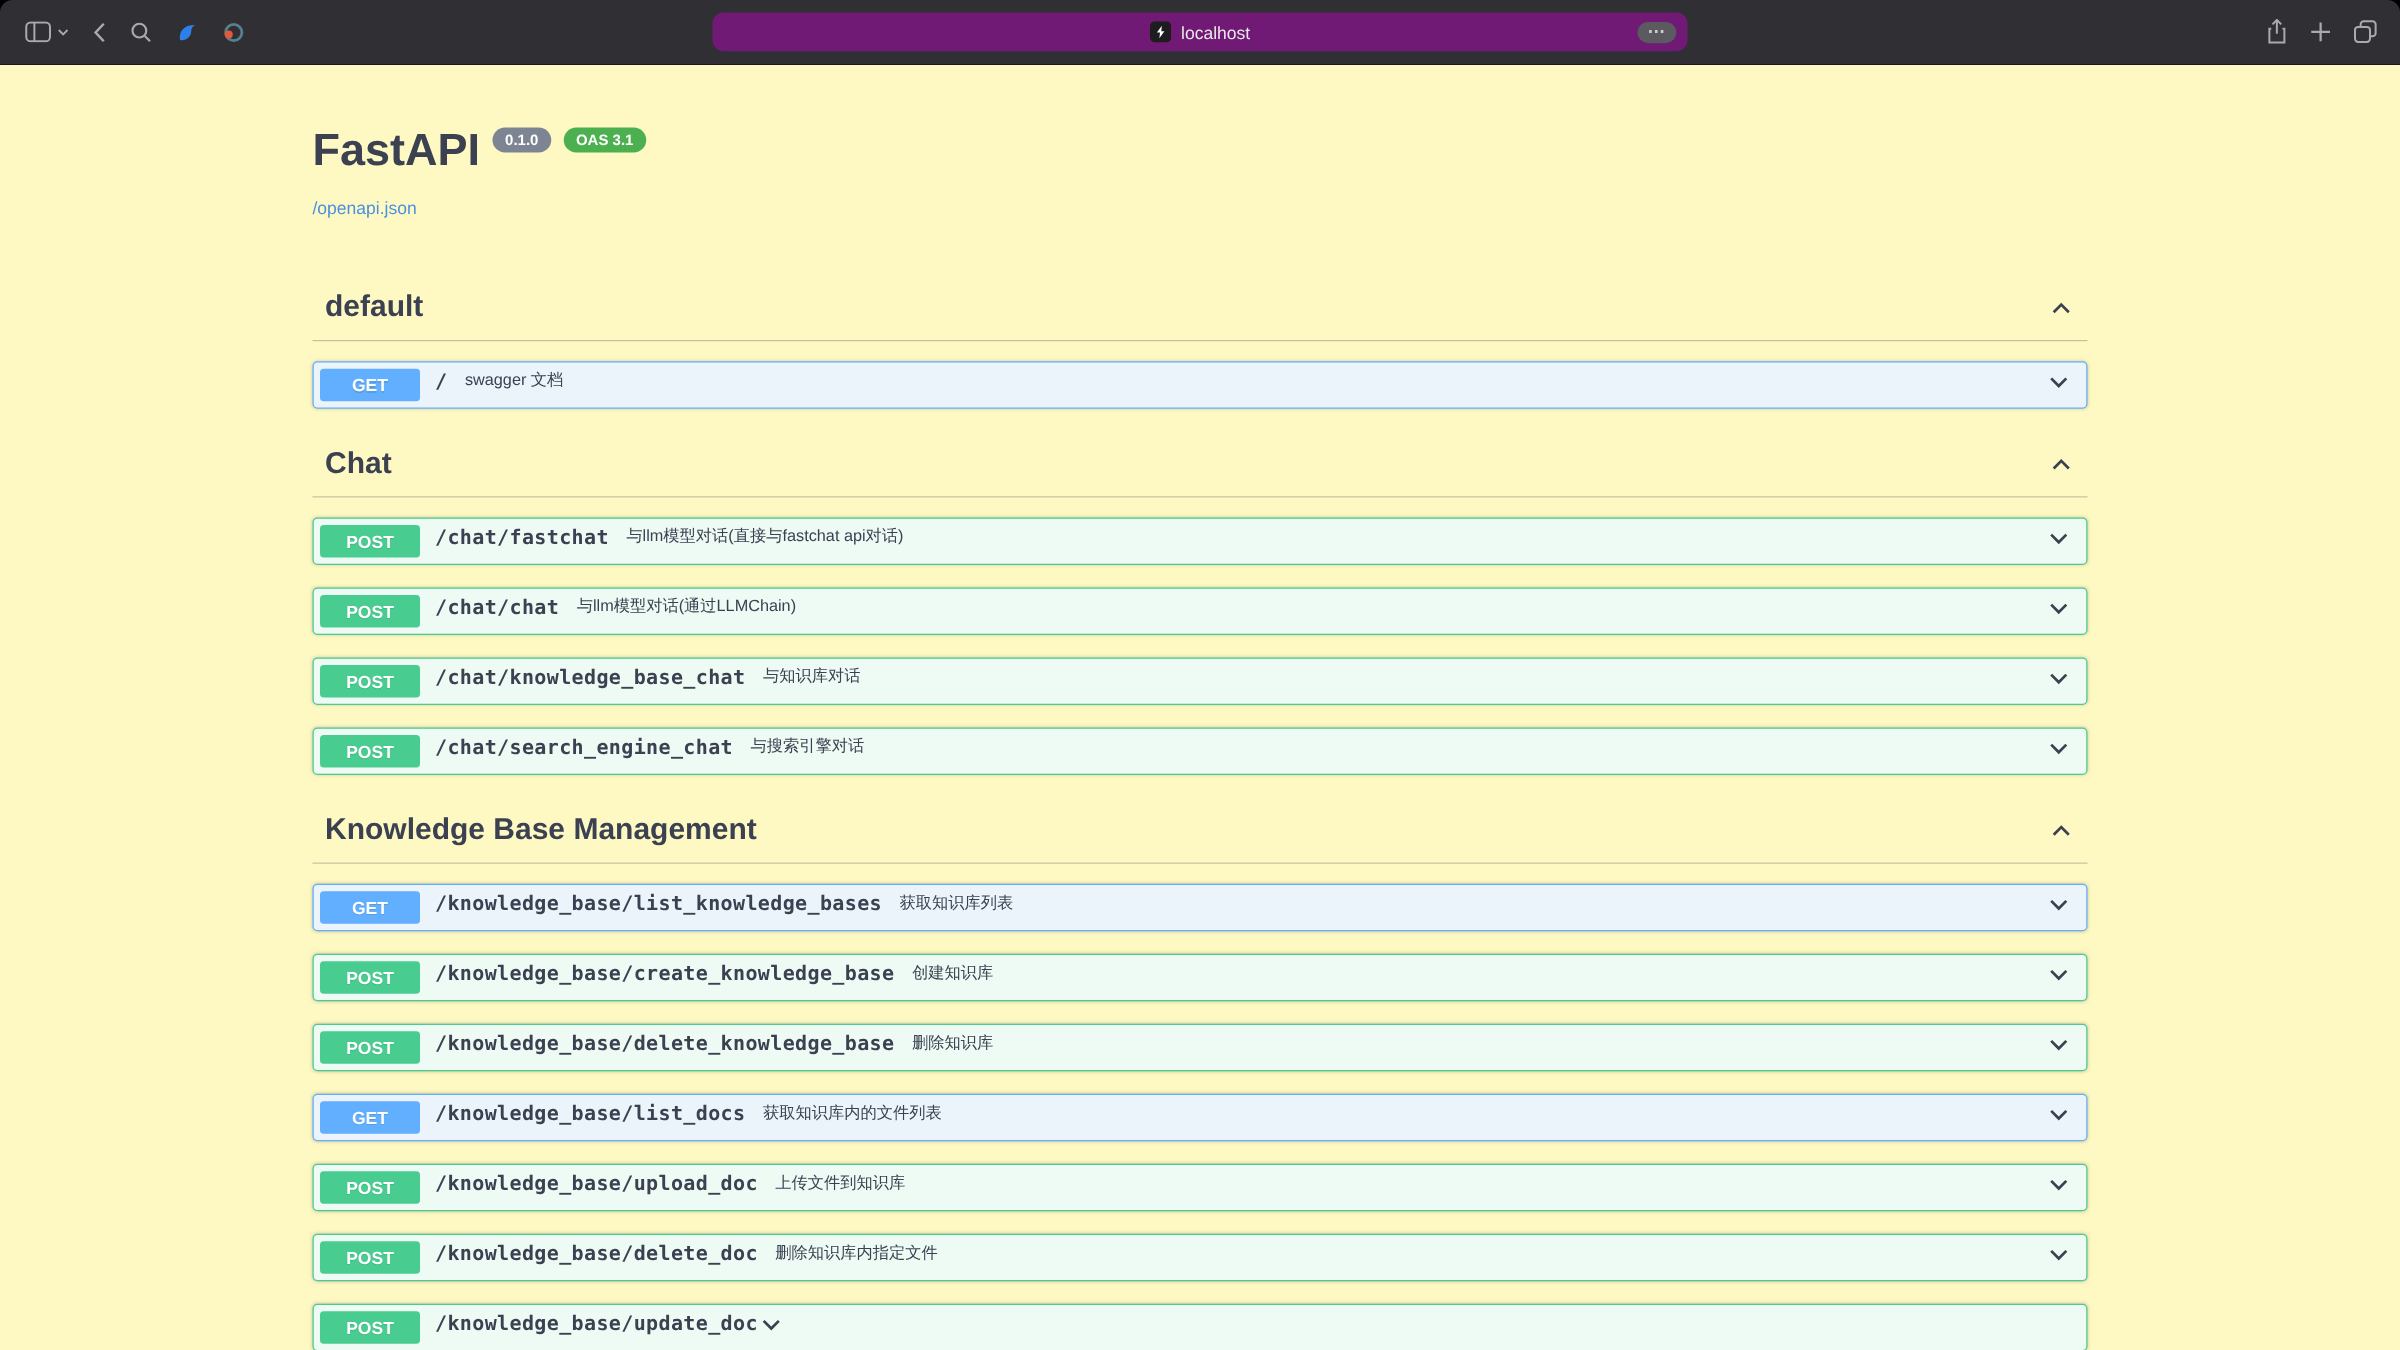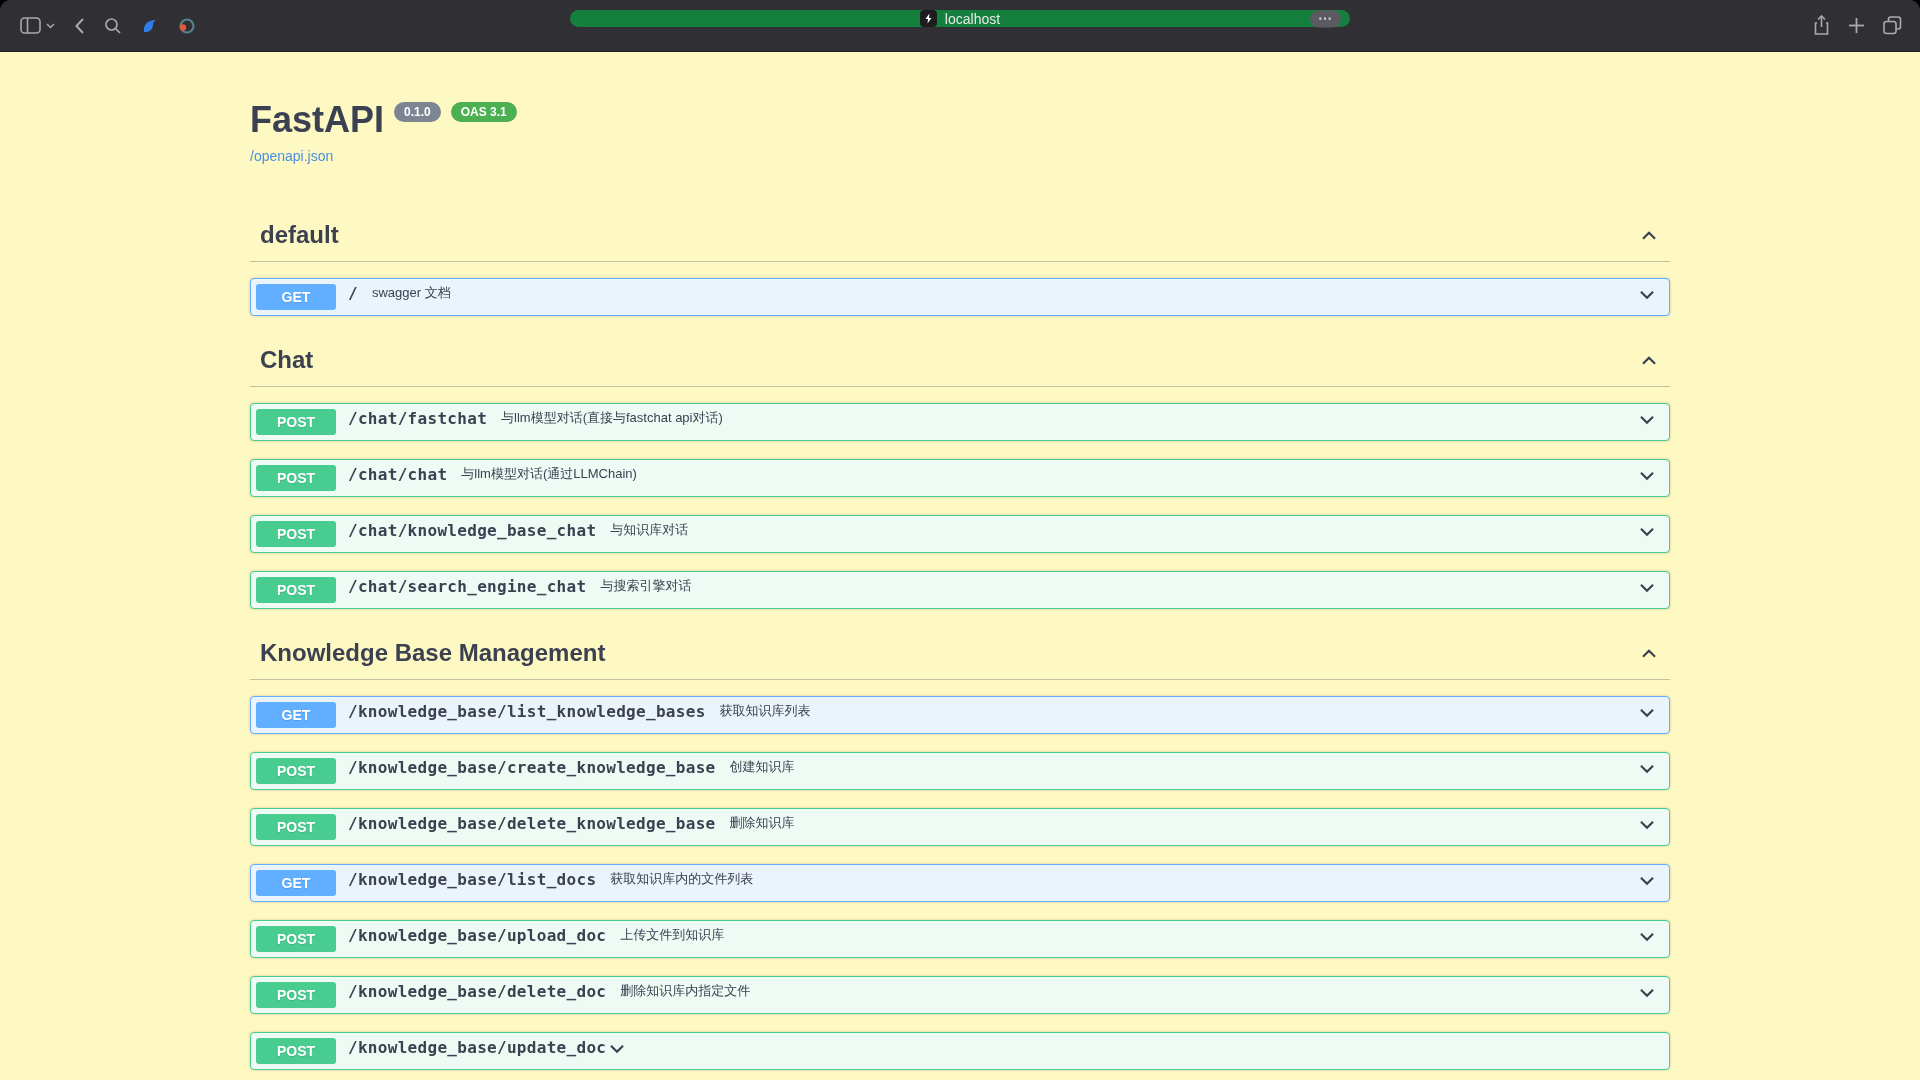--- a/index.html
+++ b/index.html
@@ -8,35 +8,35 @@
   }
   *{margin:0;padding:0;box-sizing:border-box;}
   html,body{width:1920px;height:1080px;overflow:hidden;}
   body{font-family:"Liberation Sans",sans-serif;background:#000;}
 
   
   .chrome{position:relative;height:52px;background:#303034;display:flex;align-items:center;border-bottom:1px solid #1a1a1c;border-radius:10px 10px 0 0;}
   .chrome-left{display:flex;align-items:center;gap:19px;padding-left:20px;}
   .tbtn{display:flex;align-items:center;gap:5px;cursor:pointer;}
   .chrome svg{display:block;}
-  .urlbar{position:absolute;left:50%;top:10px;transform:translateX(-50%);width:780px;height:17px;background:#15803d;border-radius:9px;display:flex;align-items:center;justify-content:center;gap:8px;color:#e9e9ea;font-size:14px;cursor:text;}
+  .urlbar{position:absolute;left:50%;top:10px;transform:translateX(-50%);width:780px;height:31px;background:#701a75;border-radius:9px;display:flex;align-items:center;justify-content:center;gap:8px;color:#e9e9ea;font-size:14px;cursor:text;}
   .url-text{line-height:1;}
   .ext-pill{position:absolute;right:9px;top:50%;transform:translateY(-50%);background:#5a5a60;color:#cfcfd4;border-radius:9px;padding:0 8px;height:17px;line-height:14px;font-size:14px;letter-spacing:1px;font-weight:700;cursor:pointer;}
   .chrome-right{position:absolute;right:18px;top:0;height:100%;display:flex;align-items:center;gap:18px;}
 
   
   .page{height:1028px;background:#fef9c3;overflow:hidden;}
   .wrapper{max-width:1460px;margin:0 auto;padding:0 20px;}
   .info{padding:50px 0 44px;}
   .title-row{display:flex;align-items:flex-start;}
   .title-row h1{font-size:36px;font-weight:700;color:var(--heading);line-height:1;}
   .badge{display:inline-block;color:#fff;font-size:12px;font-weight:700;border-radius:12px;padding:4px 10px;margin-left:10px;line-height:1;}
   .vbadge{background:var(--version-badge);}
   .oasbadge{background:var(--oas-badge);}
-  .spec-link{display:inline-block;margin-top:10px;color:var(--link);font-size:14px;text-decoration:none;cursor:pointer;}
+  .spec-link{display:inline-block;margin-top:20px;color:var(--link);font-size:14px;text-decoration:none;cursor:pointer;}
 
   .tag-header{display:flex;align-items:flex-end;padding:14px 10px;border-bottom:1px solid rgba(59,65,81,.3);margin-bottom:16px;cursor:pointer;}
   .tag-header h3{font-size:24px;font-weight:700;color:var(--heading);line-height:1;}
   .tag-header .arrow{margin-left:auto;display:flex;}
 
   .opblock{display:flex;align-items:flex-start;border:1px solid;border-radius:4px;margin-bottom:18px;padding:5px;box-shadow:0 0 3px rgba(0,0,0,.19);cursor:pointer;}
   .opblock.get{border-color:var(--get);background:var(--get-bg);}
   .opblock.post{border-color:var(--post);background:var(--post-bg);}
   .method-badge{min-width:80px;text-align:center;padding:6px 0;border-radius:3px;color:#fff;font-weight:700;font-size:14px;line-height:1;text-shadow:0 1px 0 rgba(0,0,0,.1);}
   .opblock.get .method-badge{background:var(--get);}

